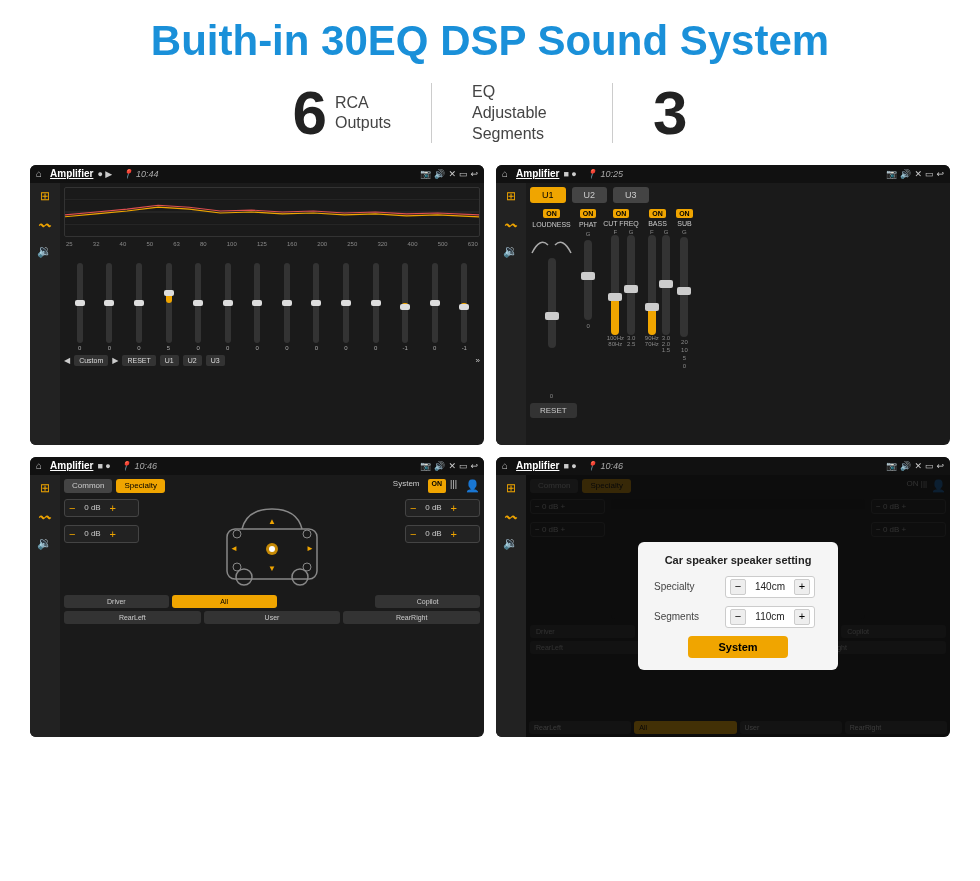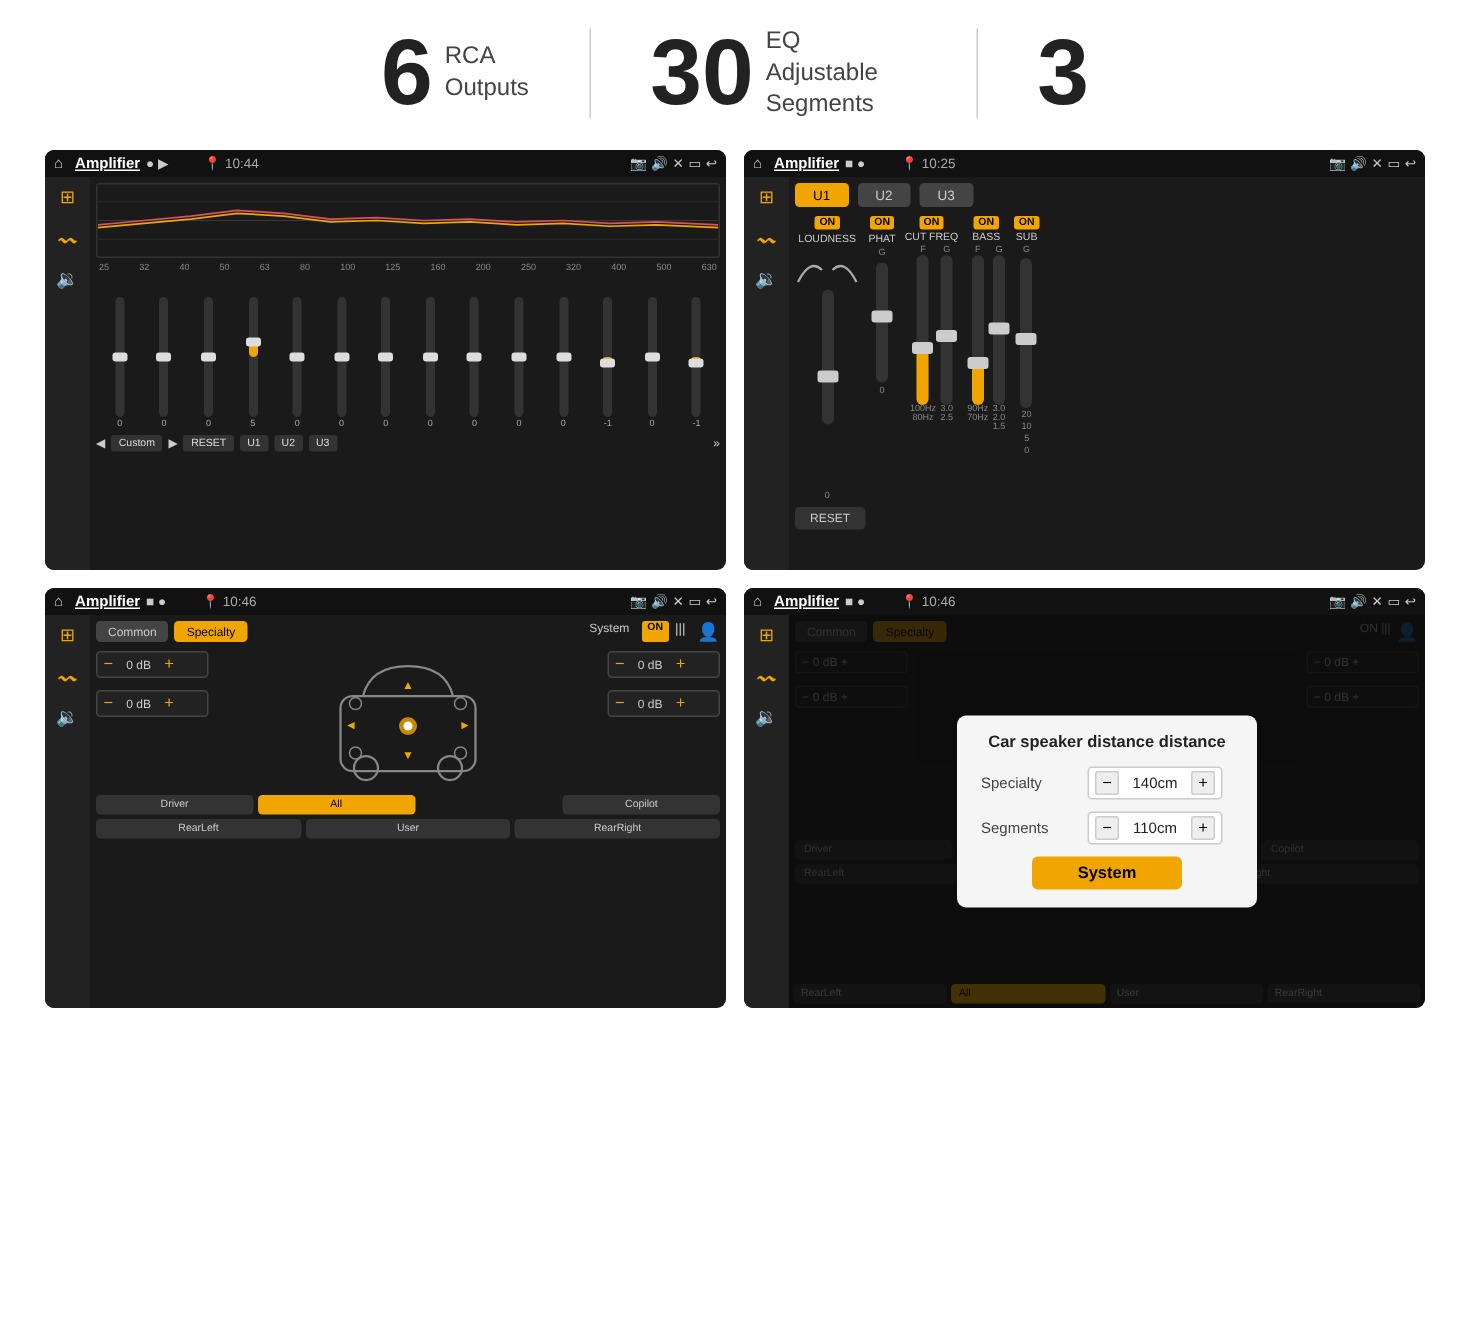--- a/index.html
+++ b/index.html
@@ -86,22 +86,23 @@
       gap: 4px;
     }
     .status-bar .app-name {
       font-weight: bold;
       color: white;
       margin-left: 4px;
       font-size: 10px;
       text-decoration: underline;
     }
     .status-bar .time {
-      margin-left: 20px;
+      margin-left: 6px;
       color: #aaa;
+      font-style: italic;
     }
     .status-icons {
       margin-left: auto;
       display: flex;
       gap: 3px;
       font-size: 9px;
     }
     .home-icon-sb {
       font-size: 10px;
     }
@@ -316,29 +317,29 @@
       color: #ccc;
       min-width: 28px;
       text-align: center;
     }
   </style>
 </head>
 <body>
 
 <div class="page-wrapper">
 
+  <h1 class="main-title">Buith-in 30EQ DSP Sound System</h1>
 
   <div class="stats-row">
     <div class="stat-item">
       <span class="stat-number">6</span>
       <span class="stat-text">RCA<br>Outputs</span>
     </div>
     <div class="stat-divider"></div>
     <div class="stat-item">
-      <span class="stat-number">30</span>
       <span class="stat-text">EQ Adjustable<br>Segments</span>
     </div>
     <div class="stat-divider"></div>
     <div class="stat-item">
       <span class="stat-number">3</span>
     </div>
   </div>
 
   <div class="screenshots-grid">
 
@@ -773,21 +774,21 @@
             </div>
             <div style="display:flex;gap:3px;margin-top:3px;">
               <div style="background:#333;border-radius:3px;padding:3px 6px;font-size:7px;color:#ccc;flex:1;">RearLeft</div>
               <div style="background:#f0a500;border-radius:3px;padding:3px 6px;font-size:7px;color:#000;flex:1;">All</div>
               <div style="background:#333;border-radius:3px;padding:3px 6px;font-size:7px;color:#ccc;flex:1;">RearRight</div>
             </div>
           </div>
 
           <div class="dialog-overlay">
             <div class="dialog-box">
-              <div class="dialog-title">Car speaker distance distance</div>
+              <div class="dialog-title">Car speaker speaker setting</div>
 
               <div class="dialog-row">
                 <span class="dialog-field-label">Specialty</span>
                 <div class="dialog-stepper">
                   <button class="dialog-stepper-btn">−</button>
                   <span class="dialog-stepper-val">140cm</span>
                   <button class="dialog-stepper-btn">+</button>
                 </div>
               </div>
 

